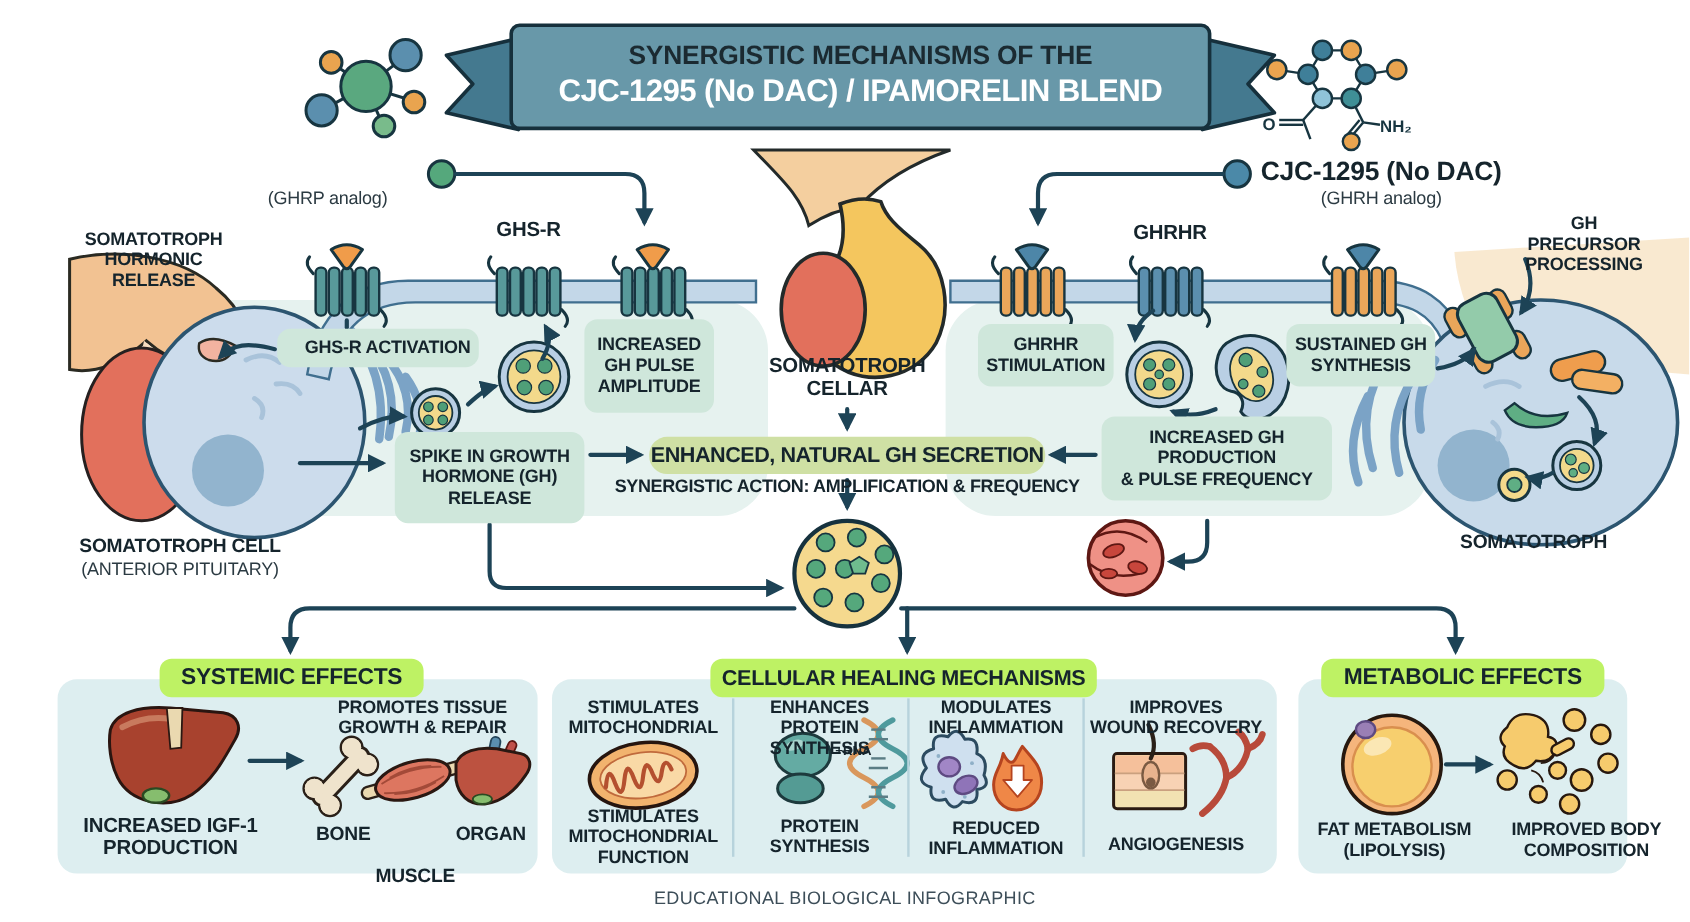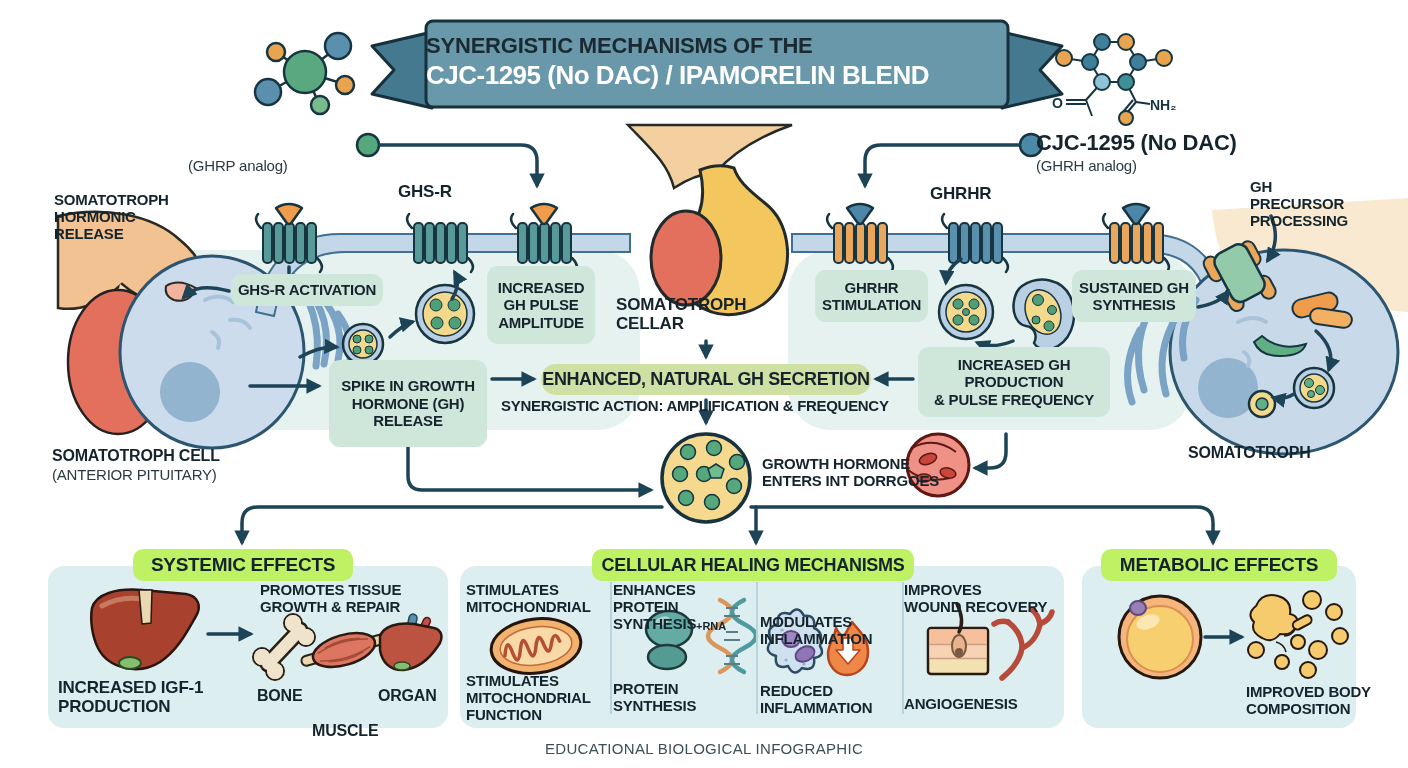--- a/index.html
+++ b/index.html
@@ -1,20 +1,20 @@
 <!DOCTYPE html>
 <html><head>
 <meta charset="utf-8">
 <style>
   html,body{margin:0;padding:0;background:#fff;}
   #stage{position:relative;width:1408px;height:768px;background:#ffffff;overflow:hidden;
          font-family:"Liberation Sans",sans-serif;}
   #art{position:absolute;left:0;top:0;z-index:1;}
   .bg{position:absolute;z-index:0;background:#ddeef0;border-radius:16px;}
-  .lbl{position:absolute;z-index:2;font-weight:bold;color:#15242c;
+  .lbl{position:absolute;z-index:2;font-weight:bold;color:#15242c;text-align:center;
        white-space:pre-line;line-height:1.14;letter-spacing:-0.2px;}
   .sub{font-weight:normal;color:#2b3a42;}
   .box{position:absolute;z-index:2;background:#cfe7db;border-radius:11px;display:flex;
        align-items:center;justify-content:center;font-weight:bold;color:#15242c;
        text-align:center;white-space:pre-line;line-height:1.16;font-size:15px;letter-spacing:-0.2px;}
   .tab{position:absolute;z-index:2;background:#bef264;border-radius:10px;display:flex;
        align-items:center;justify-content:center;font-weight:bold;font-size:19px;
        color:#15242c;letter-spacing:-0.3px;text-align:center;}
   .divider{position:absolute;z-index:2;width:2px;background:#b7d3dc;}
   .small-note{position:absolute;z-index:2;font-weight:bold;font-size:11px;color:#15242c;}
@@ -383,36 +383,34 @@
   </svg>
 
   <div class="lbl" style="left:426px;top:33px;width:582px;font-size:22px;color:#1b2a31;">SYNERGISTIC MECHANISMS OF THE</div>
   <div class="lbl" style="left:426px;top:61px;width:582px;font-size:26px;color:#ffffff;letter-spacing:-0.5px;">CJC-1295 (No DAC) / IPAMORELIN BLEND</div>
 
   <div class="lbl sub" style="left:188px;top:157px;width:170px;font-size:15px;">(GHRP analog)</div>
   <div class="lbl" style="left:54px;top:191px;width:148px;font-size:15px;">SOMATOTROPH
 HORMONIC
 RELEASE</div>
   <div class="lbl" style="left:398px;top:182px;width:85px;font-size:17px;">GHS-R</div>
-  <div class="box" style="left:231px;top:274px;width:152px;height:32px;">GHS-R ACTIVATION</div>
+  <div class="box" style="left:231px;top:274px;width:152px;height:32px;padding-left:16px;">GHS-R ACTIVATION</div>
   <div class="box" style="left:487px;top:266px;width:108px;height:78px;">INCREASED
 GH PULSE
 AMPLITUDE</div>
-  <div class="box" style="left:329px;top:360px;width:158px;height:87px;">SPIKE IN GROWTH
+  <div class="box" style="left:329px;top:360px;width:158px;height:76px;">SPIKE IN GROWTH
 HORMONE (GH)
 RELEASE</div>
   <div class="lbl" style="left:52px;top:447px;width:196px;font-size:16px;">SOMATOTROPH CELL</div>
   <div class="lbl sub" style="left:52px;top:466px;width:196px;font-size:15px;">(ANTERIOR PITUITARY)</div>
 
   <div class="lbl" style="left:616px;top:295px;width:180px;font-size:17px;">SOMATOTROPH
 CELLAR</div>
   <div class="box" style="left:541px;top:364px;width:330px;height:31px;background:#cfe0a4;border-radius:15px;font-size:18px;letter-spacing:-0.4px;">ENHANCED, NATURAL GH SECRETION</div>
   <div class="lbl" style="left:501px;top:397px;width:410px;font-size:15px;letter-spacing:-0.3px;">SYNERGISTIC ACTION: AMPLIFICATION &amp; FREQUENCY</div>
-  <div class="lbl" style="left:762px;top:455px;width:190px;font-size:15px;text-align:left;">GROWTH HORMONE
-ENTERS INT DORRGOES</div>
 
   <div class="lbl" style="left:1036px;top:130px;width:230px;font-size:22px;">CJC-1295 (No DAC)</div>
   <div class="lbl sub" style="left:1036px;top:157px;width:230px;font-size:15px;">(GHRH analog)</div>
   <div class="lbl" style="left:930px;top:184px;width:90px;font-size:17px;">GHRHR</div>
   <div class="box" style="left:815px;top:270px;width:113px;height:52px;">GHRHR
 STIMULATION</div>
   <div class="box" style="left:1072px;top:270px;width:124px;height:52px;">SUSTAINED GH
 SYNTHESIS</div>
   <div class="lbl" style="left:1250px;top:178px;width:140px;font-size:15px;">GH
 PRECURSOR
@@ -441,25 +439,27 @@
   <div class="lbl" style="left:466px;top:581px;width:140px;font-size:15px;">STIMULATES
 MITOCHONDRIAL</div>
   <div class="lbl" style="left:466px;top:672px;width:140px;font-size:15px;">STIMULATES
 MITOCHONDRIAL
 FUNCTION</div>
   <div class="lbl" style="left:613px;top:581px;width:140px;font-size:15px;">ENHANCES PROTEIN
 SYNTHESIS</div>
   <div class="lbl" style="left:613px;top:680px;width:140px;font-size:15px;">PROTEIN
 SYNTHESIS</div>
   <div class="small-note" style="left:696px;top:620px;">+RNA</div>
-  <div class="lbl" style="left:760px;top:581px;width:140px;font-size:15px;margin-top:32px;">MODULATES
+  <div class="lbl" style="left:760px;top:581px;width:140px;font-size:15px;">MODULATES
 INFLAMMATION</div>
   <div class="lbl" style="left:760px;top:682px;width:140px;font-size:15px;">REDUCED
 INFLAMMATION</div>
   <div class="lbl" style="left:904px;top:581px;width:152px;font-size:15px;">IMPROVES
 WOUND RECOVERY</div>
   <div class="lbl" style="left:904px;top:695px;width:152px;font-size:15px;">ANGIOGENESIS</div>
 
+  <div class="lbl" style="left:1083px;top:683px;width:158px;font-size:15px;">FAT METABOLISM
+(LIPOLYSIS)</div>
   <div class="lbl" style="left:1246px;top:683px;width:152px;font-size:15px;">IMPROVED BODY
 COMPOSITION</div>
 
   <div class="footer" style="left:404px;top:740px;width:600px;">EDUCATIONAL BIOLOGICAL INFOGRAPHIC</div>
 </div>
 
 </body></html>

